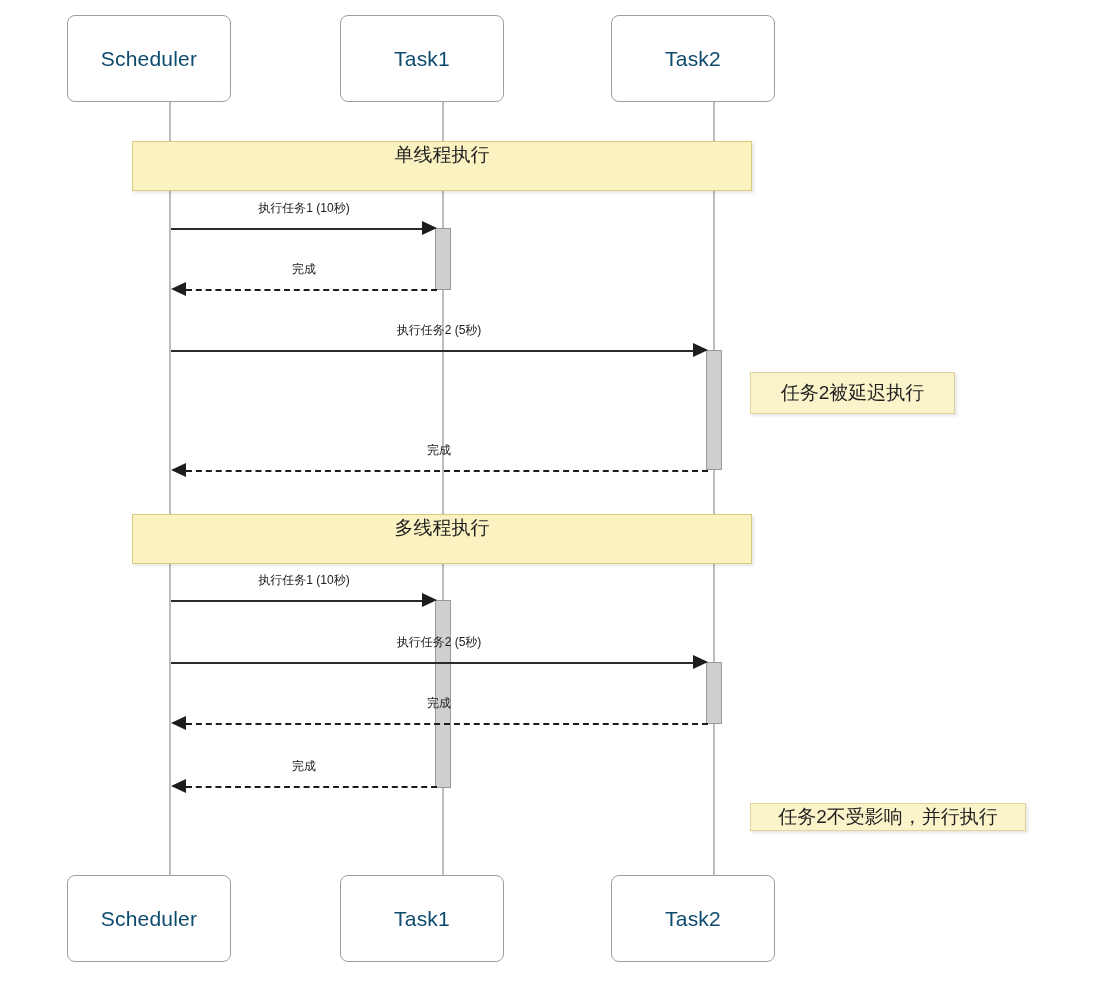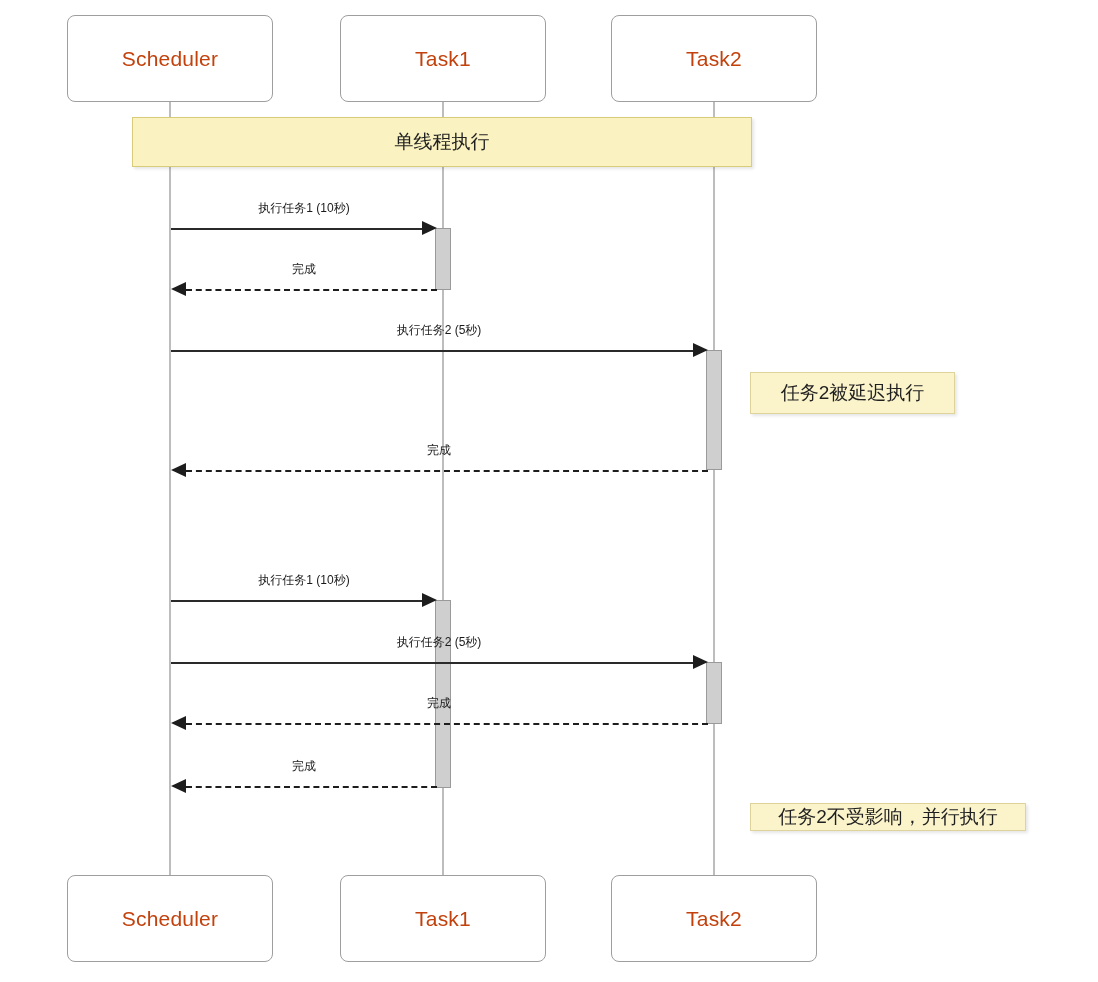--- a/index.html
+++ b/index.html
@@ -11,30 +11,30 @@
   #diagram {
     position: relative;
     width: 1098px;
     height: 982px;
     background: #ffffff;
     overflow: hidden;
   }
   
   .participant {
     position: absolute;
-    width: 206px;
+    width: 164px;
     height: 87px;
     border: 1.6px solid #9e9e9e;
     border-radius: 8px;
     background: #ffffff;
     display: flex;
     align-items: center;
     justify-content: center;
     font-size: 21px;
-    color: #c2410c;
+    color: #0c4a6e;
     letter-spacing: 0.2px;
     z-index: 6;
   }
   
   .lifeline {
     position: absolute;
     width: 2px;
     background: #bdbdbd;
     top: 101px;
     height: 774px;
@@ -51,25 +51,25 @@
   
   .divider {
     position: absolute;
     left: 132px;
     width: 620px;
     height: 50px;
     background: #faf2c0;
     border: 1.5px solid #d8cb7a;
     box-shadow: 2px 2px 3px rgba(0,0,0,0.10);
     display: flex;
-    align-items: center;
     justify-content: center;
     font-size: 19px;
     color: #1f1f1f;
     z-index: 5;
+    margin-top: 24px;
   }
   
   .note {
     position: absolute;
     background: #fbf4cb;
     border: 1.5px solid #ded39a;
     box-shadow: 2px 2px 3px rgba(0,0,0,0.10);
     display: flex;
     align-items: center;
     justify-content: center;
@@ -165,20 +165,23 @@
   <div class="msg" style="left:171px; top:470px; width:537px;">
     <div class="msg-label" style="left:268px;">完成</div>
     <div class="msg-line dashed" style="left:15px; width:522px;"></div>
     <div class="arrowhead left" style="left:0px;"></div>
   </div>
 
   <div class="note" style="left:750px; top:372px; width:205px; height:42px;">
     <span>任务2被延迟执行</span>
   </div>
 
+  <div class="divider" style="top:490px;">
+    <span>多线程执行</span>
+  </div>
 
   <div class="msg" style="left:171px; top:600px; width:266px;">
     <div class="msg-label" style="left:133px;">执行任务1 (10秒)</div>
     <div class="msg-line" style="width:252px;"></div>
     <div class="arrowhead right" style="left:251px;"></div>
   </div>
 
   <div class="msg" style="left:171px; top:662px; width:537px;">
     <div class="msg-label" style="left:268px;">执行任务2 (5秒)</div>
     <div class="msg-line" style="width:523px;"></div>

